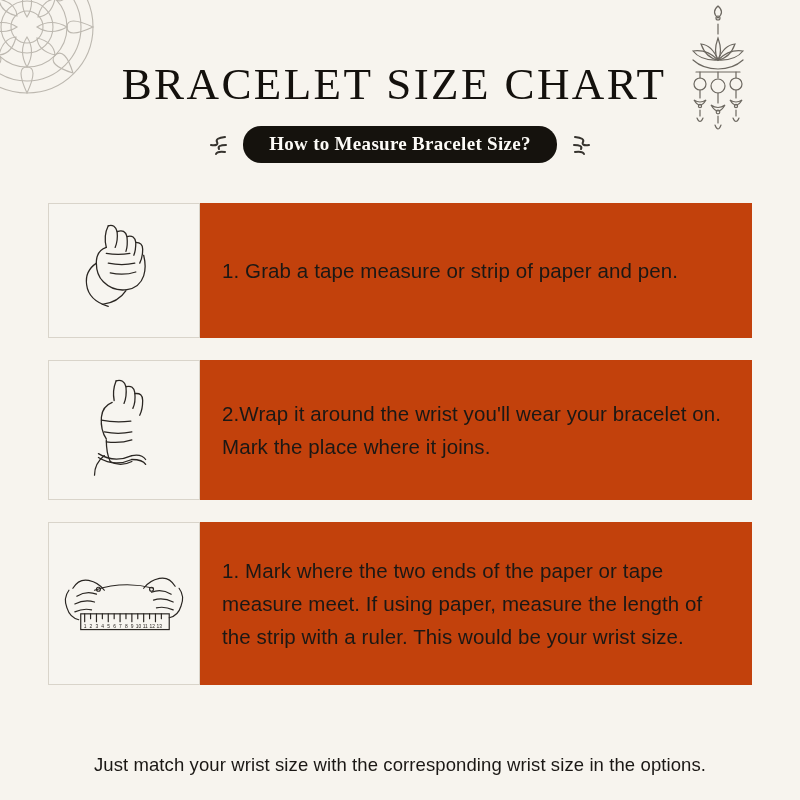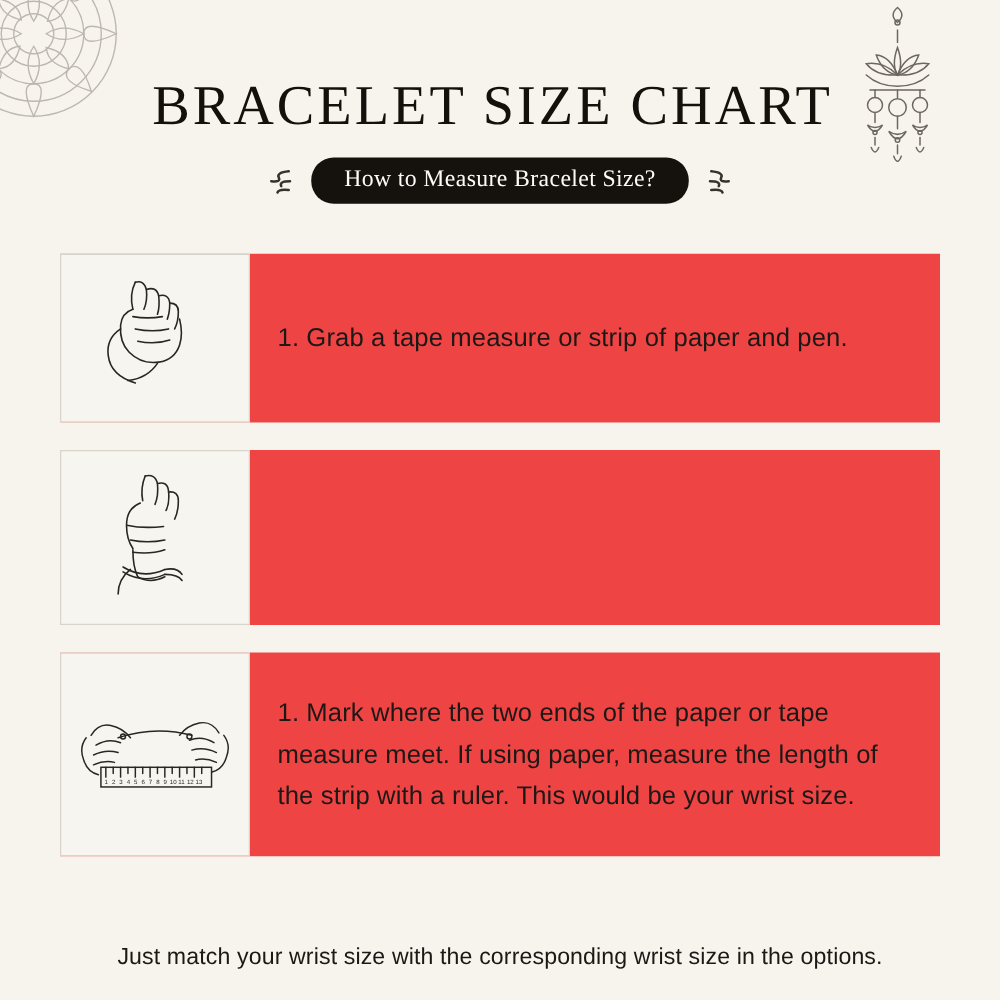--- a/index.html
+++ b/index.html
@@ -62,42 +62,42 @@
     justify-content: center;
     gap: 12px;
   }
   .pill {
     background: #15120d;
     color: #fdfbf7;
     border-radius: 18px;
     padding: 7px 26px 8px 26px;
     font-family: "Liberation Serif", serif;
     font-size: 19px;
-    font-weight: 400;
+    font-weight: 700;
     letter-spacing: .3px;
     white-space: nowrap;
   }
   .flourish {
     width: 26px;
     height: 26px;
     opacity: .85;
   }
 
   
   .steps {
     position: absolute;
     top: 203px;
     left: 0;
     width: 800px;
   }
   .step {
     position: relative;
     display: flex;
     align-items: stretch;
-    background: #ef4444;
+    background: #c2410c;
     margin: 0 48px 22px 48px;
   }
   .step.s1 { height: 135px; }
   .step.s2 { height: 140px; }
   .step.s3 { height: 163px; }
 
   .thumb {
     width: 152px;
     flex: 0 0 152px;
     background: #f7f5f0;
@@ -271,20 +271,21 @@
           <path d="M46 92 q10 6 22 0"></path>
           <path d="M40 86 q-10 8 -10 20"></path>
 
           <path d="M34 84 q16 10 34 2"></path>
           <path d="M34 88 q16 10 34 2"></path>
           <path d="M68 86 q10 -2 14 4"></path>
           <path d="M68 90 q11 0 14 5"></path>
         </g>
       </svg>
     </div>
+    <div class="step-text">2.Wrap it around the wrist you'll wear your bracelet on. Mark the place where it joins.</div>
   </div>
 
   <div class="step s3">
     <div class="thumb">
       <svg viewBox="0 0 140 120" width="140" height="118">
         <g fill="none" stroke="#2a2622" stroke-width="1.2" stroke-linecap="round">
 
           <path d="M18 44 q6 -10 16 -8 q10 2 16 10"></path>
           <path d="M22 52 q10 -6 20 -2"></path>
           <path d="M20 60 q10 -5 20 -2"></path>

